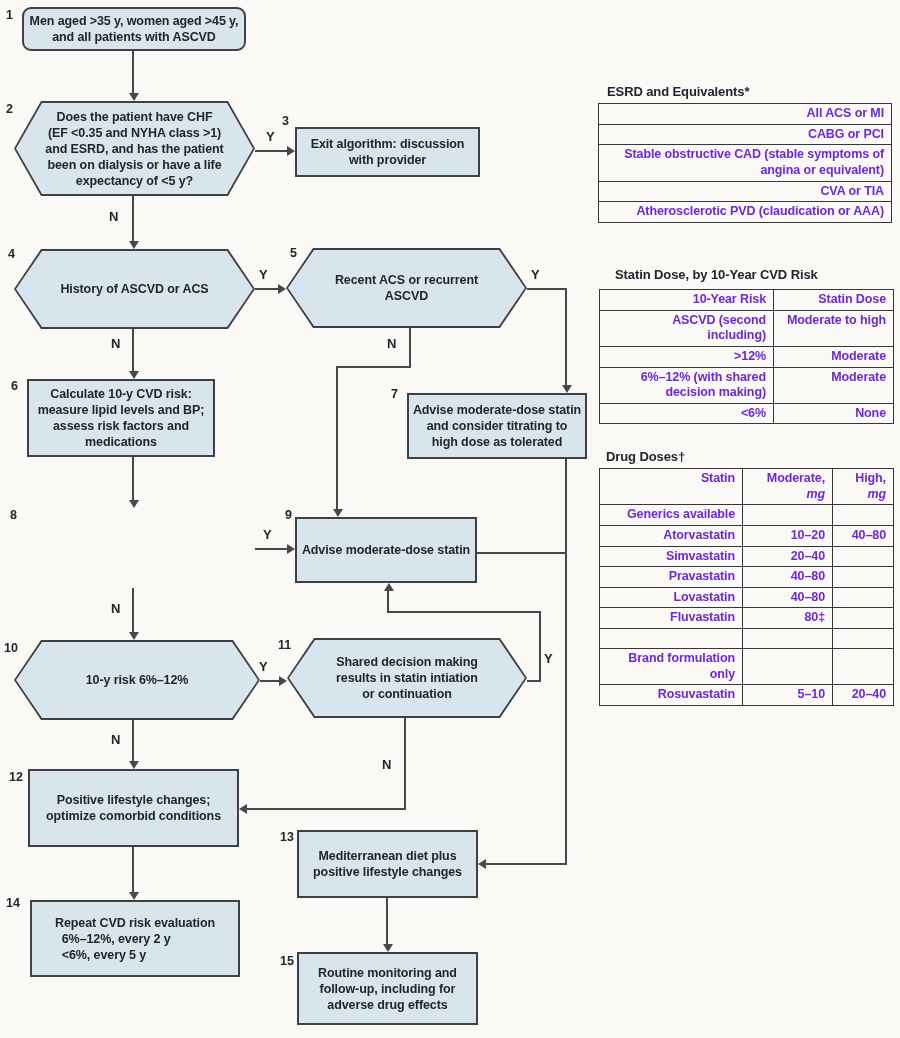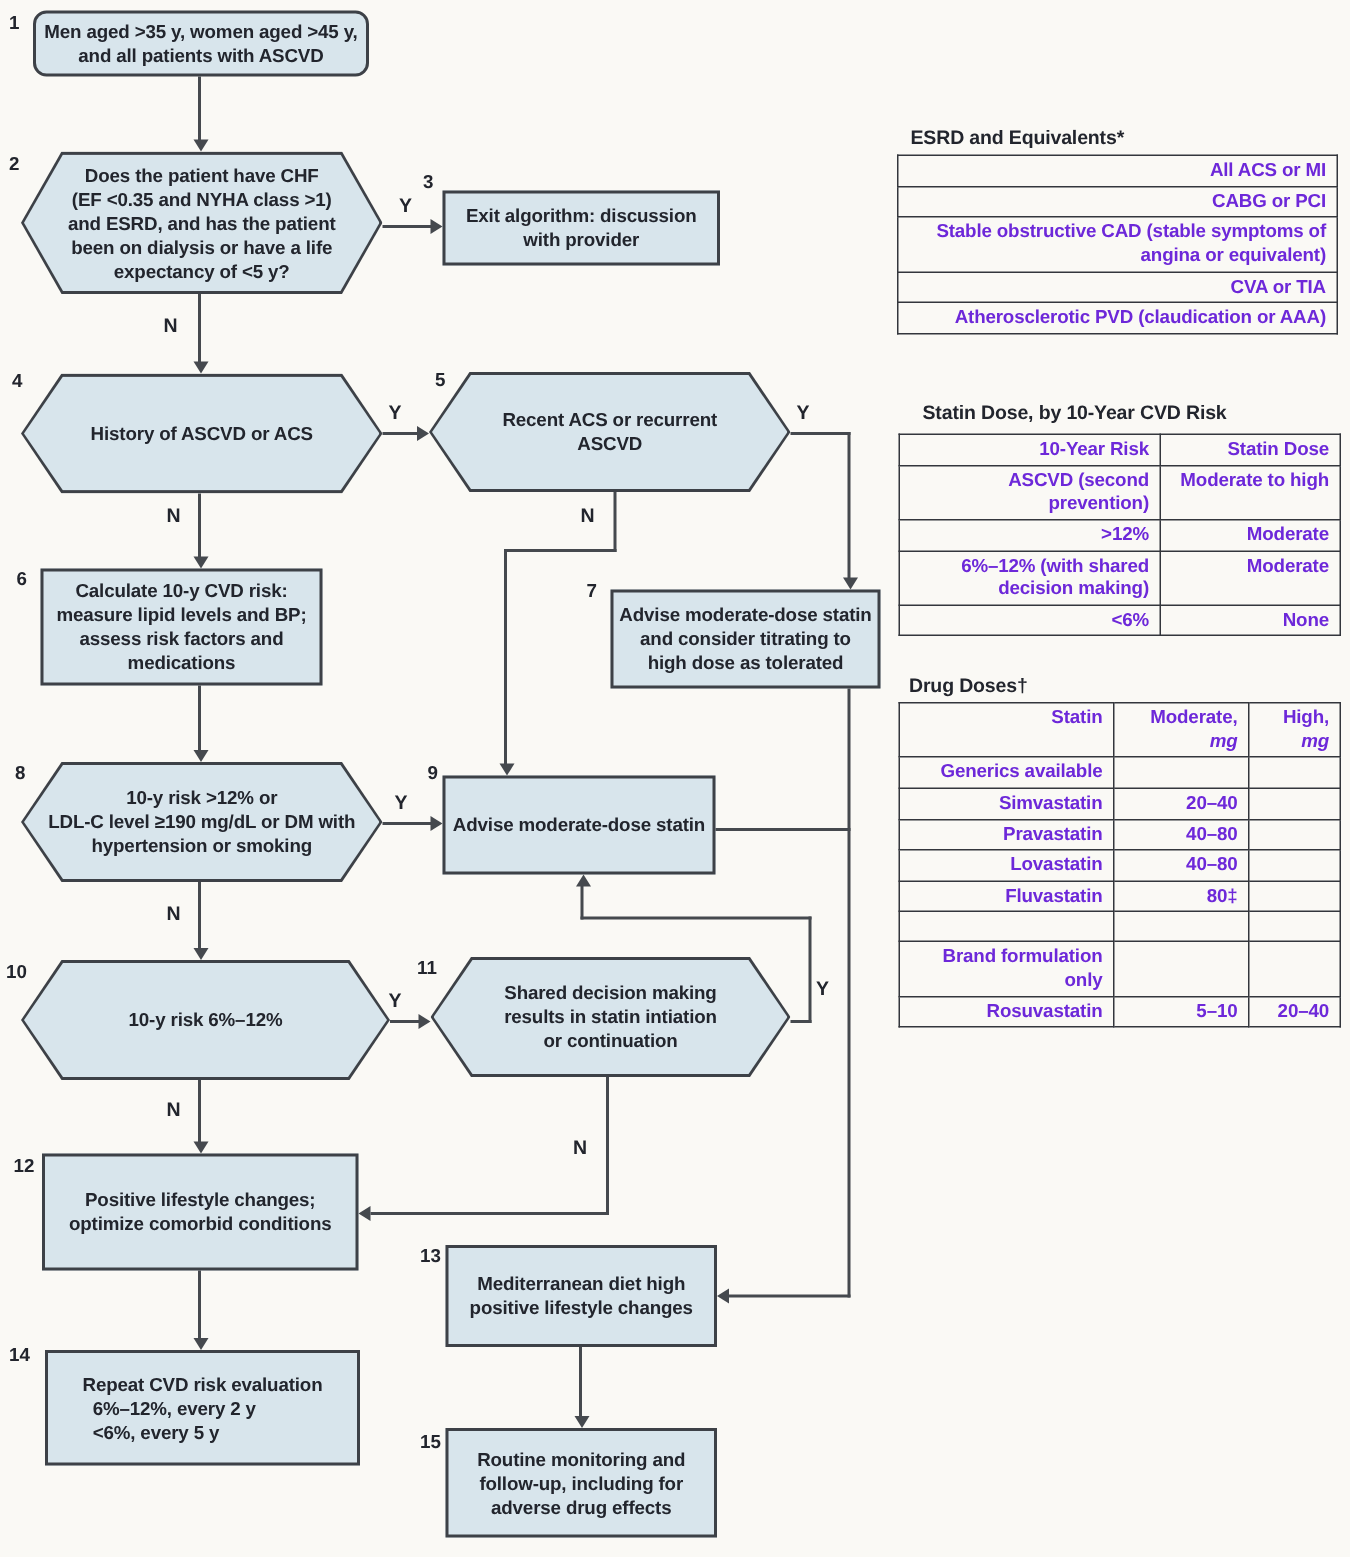--- a/index.html
+++ b/index.html
@@ -96,26 +96,20 @@
 assess risk factors and
 medications</span>
   </div>
 
   <div class="rect" style="left:407px;top:393px;width:180px;height:66px;">
     <span class="ntext">Advise moderate-dose statin
 and consider titrating to
 high dose as tolerated</span>
   </div>
 
-  <div class="hex" style="left:14px;top:508px;width:241px;height:80px;">
-    <div class="hexin"></div>
-    <span class="ntext">10-y risk &gt;12% or
-LDL-C level ≥190 mg/dL or DM with
-hypertension or smoking</span>
-  </div>
 
   <div class="rect" style="left:295px;top:517px;width:182px;height:66px;">
     <span class="ntext">Advise moderate-dose statin</span>
   </div>
 
   <div class="hex" style="left:14px;top:640px;width:246px;height:80px;">
     <div class="hexin"></div>
     <span class="ntext">10-y risk 6%–12%</span>
   </div>
 
@@ -125,21 +119,21 @@
 results in statin intiation
 or continuation</span>
   </div>
 
   <div class="rect" style="left:28px;top:769px;width:211px;height:78px;">
     <span class="ntext">Positive lifestyle changes;
 optimize comorbid conditions</span>
   </div>
 
   <div class="rect" style="left:297px;top:830px;width:181px;height:68px;">
-    <span class="ntext">Mediterranean diet high
+    <span class="ntext">Mediterranean diet plus
 positive lifestyle changes</span>
   </div>
 
   <div class="rect" style="left:30px;top:900px;width:210px;height:77px;">
     <span class="ntext leftal">Repeat CVD risk evaluation
   6%–12%, every 2 y
   &lt;6%, every 5 y</span>
   </div>
 
   <div class="rect" style="left:297px;top:952px;width:181px;height:73px;">
@@ -248,21 +242,21 @@
     <colgroup>
         <col style="width:174px;">
         <col style="width:120px;">
       </colgroup>
     <tbody>
         <tr>
       <th>10-Year Risk</th>
       <th>Statin Dose</th>
     </tr>
     <tr>
-      <td class="i1">ASCVD (second prevention)</td>
+      <td class="i1">ASCVD (second including)</td>
       <td>Moderate to high</td>
     </tr>
     <tr>
       <td class="i1">&gt;12%</td>
       <td>Moderate</td>
     </tr>
     <tr>
       <td class="i1 prel">6%–12% (with shared
 decision making)</td>
       <td>Moderate</td>
@@ -286,20 +280,25 @@
       <th>Statin</th>
       <th><span>Moderate, </span><i>mg</i></th>
       <th><span>High, </span><i>mg</i></th>
     </tr>
     <tr>
       <td class="i1">Generics available</td>
       <td></td>
       <td></td>
     </tr>
     <tr>
+      <td class="i2">Atorvastatin</td>
+      <td>10–20</td>
+      <td>40–80</td>
+    </tr>
+    <tr>
       <td class="i2">Simvastatin</td>
       <td>20–40</td>
       <td></td>
     </tr>
     <tr>
       <td class="i2">Pravastatin</td>
       <td>40–80</td>
       <td></td>
     </tr>
     <tr>

